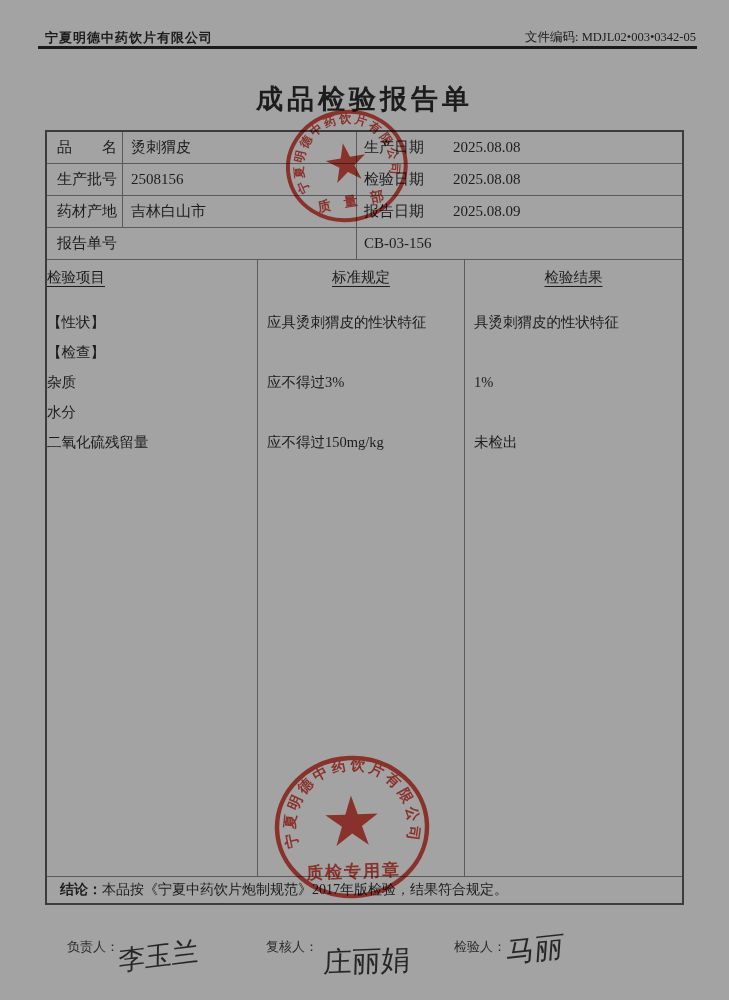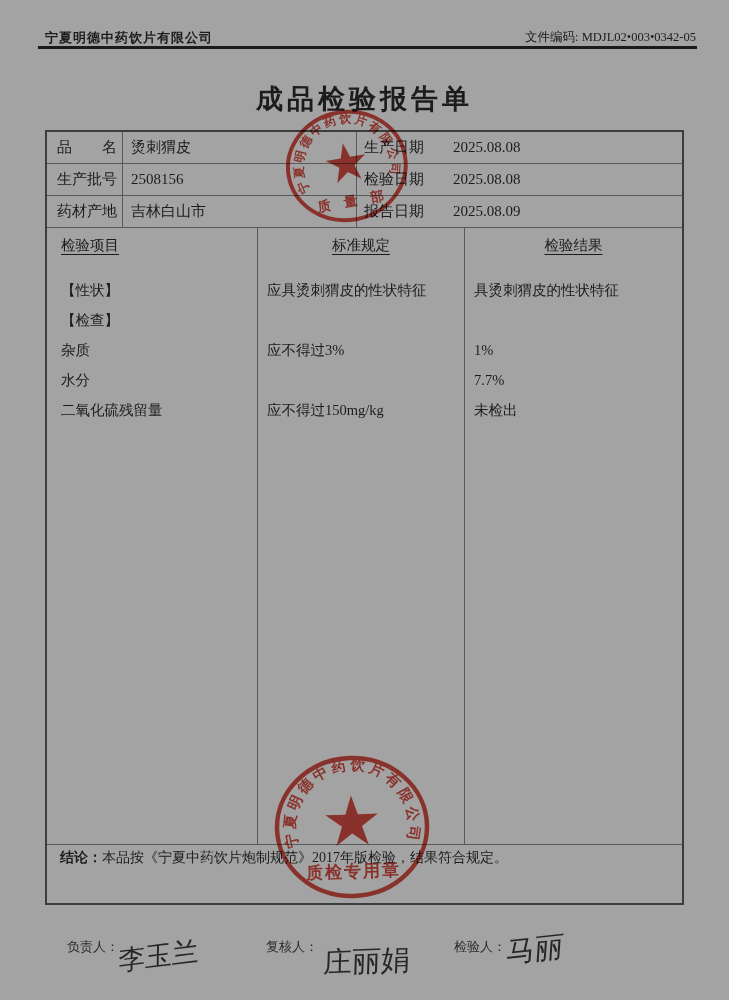--- a/index.html
+++ b/index.html
@@ -27,21 +27,21 @@
   .info-row .lbl-span { width:309px; padding-left:10px; display:flex; align-items:center; }
   .info-row .right { flex:1; border-left:1px solid #5a5a5a; padding-left:7px;
     display:flex; align-items:center; }
   .info-row .right .l2 { width:89px; }
   .results { position:relative; display:flex; height:616px; font-size:14.5px; }
   .col { position:relative; height:100%; }
   .col-1 { width:211px; border-right:1px solid #5a5a5a; }
   .col-2 { width:207px; border-right:1px solid #5a5a5a; }
   .col-3 { flex:1; }
   .rline { position:absolute; left:0; width:100%; height:20px; line-height:20px; white-space:nowrap; }
-  .col-1 .rline { padding-left:14px; }
+  .col-1 .rline { }
   .col-2 .rline, .col-3 .rline { padding-left:9px; }
   .rhdr { top:7px; text-decoration:underline; text-underline-offset:4px; }
   .col-2 .rhdr, .col-3 .rhdr { text-align:center; padding-left:0; }
   .r1 { top:52px; } .r2 { top:82px; } .r3 { top:112px; } .r4 { top:142px; } .r5 { top:172px; }
   .conclusion-row { height:26px; border-top:1px solid #5a5a5a; display:flex; align-items:center;
     padding-left:13px; font-size:14px; }
   .conclusion-row .clabel { font-weight:bold; }
   
   .stamp { position:absolute; opacity:0.83; mix-blend-mode:multiply; pointer-events:none; }
   .stamp-top { left:283px; top:108px; transform:rotate(-10deg); }
@@ -86,20 +86,26 @@
 
     <div class="info-row">
       <div class="lbl">药材产地</div>
       <div class="val">吉林白山市</div>
       <div class="right">
         <span class="l2">报告日期</span>
         <span>2025.08.09</span>
       </div>
     </div>
 
+    <div class="info-row">
+      <div class="lbl-span">报告单号</div>
+      <div class="right">
+        <span>CB-03-156</span>
+      </div>
+    </div>
 
     <div class="results">
       <div class="col col-1">
         <div class="rline rhdr">检验项目</div>
         <div class="rline r1">【性状】</div>
         <div class="rline r2">【检查】</div>
         <div class="rline r3">杂质</div>
         <div class="rline r4">水分</div>
         <div class="rline r5">二氧化硫残留量</div>
       </div>
@@ -108,21 +114,20 @@
         <div class="rline r1">应具烫刺猬皮的性状特征</div>
         <div class="rline r2"></div>
         <div class="rline r3">应不得过3%</div>
         <div class="rline r5">应不得过150mg/kg</div>
       </div>
       <div class="col col-3">
         <div class="rline rhdr">检验结果</div>
         <div class="rline r1">具烫刺猬皮的性状特征</div>
         <div class="rline r2"></div>
         <div class="rline r3">1%</div>
-        <div class="rline r4">7.7%</div>
         <div class="rline r5">未检出</div>
       </div>
     </div>
 
     <div class="conclusion-row">
       <span class="clabel">结论：</span>
       <span>本品按《宁夏中药饮片炮制规范》2017年版检验，结果符合规定。</span>
     </div>
   </div>
 

